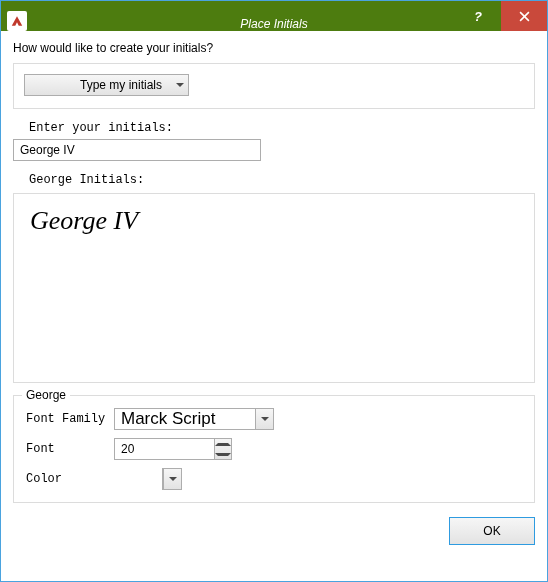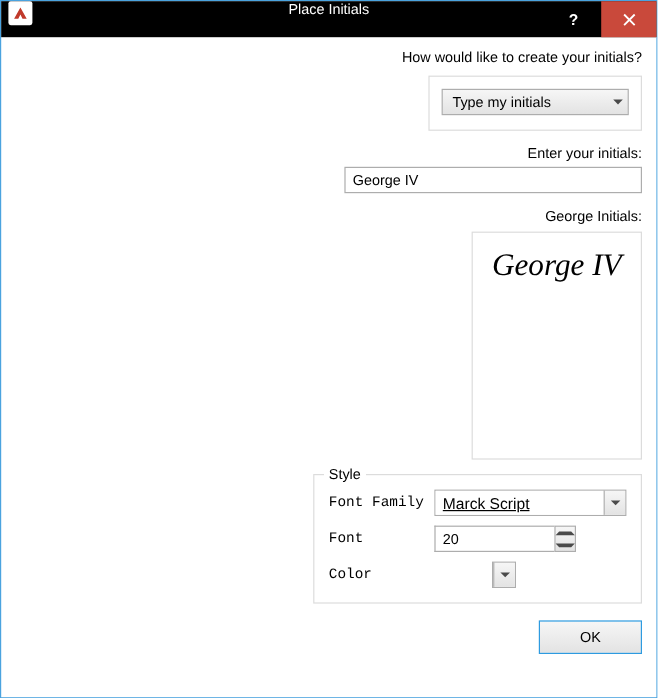--- a/index.html
+++ b/index.html
@@ -5,24 +5,25 @@
   * { box-sizing: border-box; font-family: "Segoe UI", Tahoma, sans-serif; }
   html, body { margin: 0; padding: 0; }
   body { background: #fff; }
   .window {
     width: 548px; height: 582px;
     border: 1px solid #4aa3df;
     display: flex; flex-direction: column;
     background: #fff;
   }
   .titlebar {
-    height: 30px; background: #000000;
-    display: flex; align-items: flex-start;
+    height: 30px; background: #4d7c0f;
+    display: flex; align-items: flex-end;
     color: #fff; font-size: 12px;
     position: relative;
+    font-style: italic;
   }
   .app-icon {
     width: 20px; height: 20px; margin-left: 6px;
     background: #fff; border-radius: 2px;
     display: flex; align-items: center; justify-content: center;
   }
   .app-icon svg { width: 14px; height: 14px; }
   .title-text {
     position: absolute; left: 0; right: 0; text-align: center;
     font-size: 12px; pointer-events: none;
@@ -31,42 +32,42 @@
   .titlebar-btn {
     width: 46px; display: flex; align-items: center; justify-content: center;
     font-size: 13px; color: #fff;
   }
   .titlebar-btn.help { font-weight: bold; }
   .titlebar-btn.close { background: #c9493b; width: 46px; }
   .titlebar-btn.close svg { width: 11px; height: 11px; }
   .client {
     flex: 1; padding: 10px 12px 12px 12px;
     display: flex; flex-direction: column;
-    font-size: 12px; color: #000; align-items: flex-end;
+    font-size: 12px; color: #000;
   }
   .groupbox {
     border: 1px solid #dcdcdc; padding: 10px 10px 12px 10px;
   }
   .q-label { margin-bottom: 8px; font-size: 12px; }
   .dropdown {
     display: inline-flex; align-items: center;
     border: 1px solid #adadad; background: #e9e9e9;
     height: 22px; min-width: 156px;
     background: linear-gradient(#f6f6f6, #e3e3e3);
   }
-  .dropdown .dd-text { flex: 1; padding: 0 8px; font-size: 12px; }
+  .dropdown .dd-text { flex: 1; padding: 0 8px; font-size: 12px; margin-left: 47px; }
   .dropdown .dd-arrow {
     width: 18px; display: flex; align-items: center; justify-content: center;
     border-left: 1px solid transparent;
   }
   .arrow-down {
     width: 0; height: 0; border-left: 4px solid transparent;
     border-right: 4px solid transparent; border-top: 4px solid #4a4a4a;
   }
-  .section-label { margin: 12px 0 4px 2px; font-size: 12px; }
+  .section-label { margin: 12px 0 4px 16px; font-size: 12px; font-family: Liberation Mono, monospace; }
   .text-input {
     width: 248px; height: 22px; border: 1px solid #adadad;
     padding: 2px 6px; font-size: 12px; outline: none;
   }
   .preview-box {
     border: 1px solid #dcdcdc; background: #fff;
     height: 190px; padding: 12px 16px; margin-top: 2px;
   }
   .preview-text {
     font-family: "Brush Script MT", "Segoe Script", cursive;
@@ -83,21 +84,21 @@
   }
   .style-row { display: flex; align-items: center; margin-bottom: 8px; }
   .style-row:last-child { margin-bottom: 0; gap: 48px; }
   .style-label { width: 88px; font-size: 12px; font-family: Liberation Mono, monospace; }
   .combo {
     display: flex; align-items: stretch; height: 22px;
     border: 1px solid #adadad;
   }
   .combo .combo-text {
     padding: 0 6px; display: flex; align-items: center;
-    background: #fff; font-size: 13px; text-decoration: underline;
+    background: #fff; font-size: 17px;
   }
   .combo .combo-btn {
     width: 18px; background: linear-gradient(#f6f6f6, #e3e3e3);
     border-left: 1px solid #adadad;
     display: flex; align-items: center; justify-content: center;
   }
   .font-combo .combo-text { width: 140px; }
   .spinner { display: flex; height: 22px; }
   .spinner input {
     width: 100px; border: 1px solid #adadad; border-right: none;
@@ -168,21 +169,21 @@
 
     <div class="section-label">Enter your initials:</div>
     <input class="text-input" type="text" value="George IV" style="">
 
     <div class="section-label">George Initials:</div>
     <div class="preview-box">
       <div class="preview-text">George IV</div>
     </div>
 
     <div class="style-fieldset">
-      <div class="style-legend">Style</div>
+      <div class="style-legend">George</div>
 
       <div class="style-row">
         <div class="style-label">Font Family</div>
         <div class="combo font-combo">
           <div class="combo-text">Marck Script</div>
           <div class="combo-btn">
               <div class="arrow-down"></div>
             </div>
         </div>
       </div>

